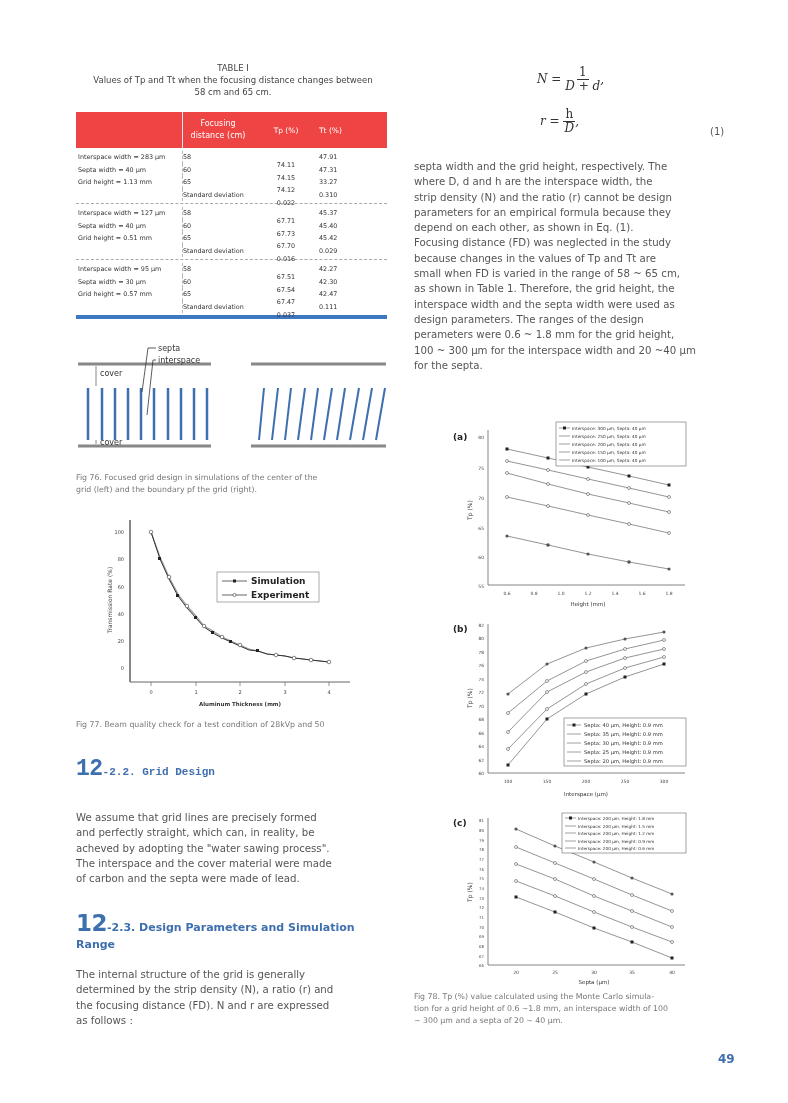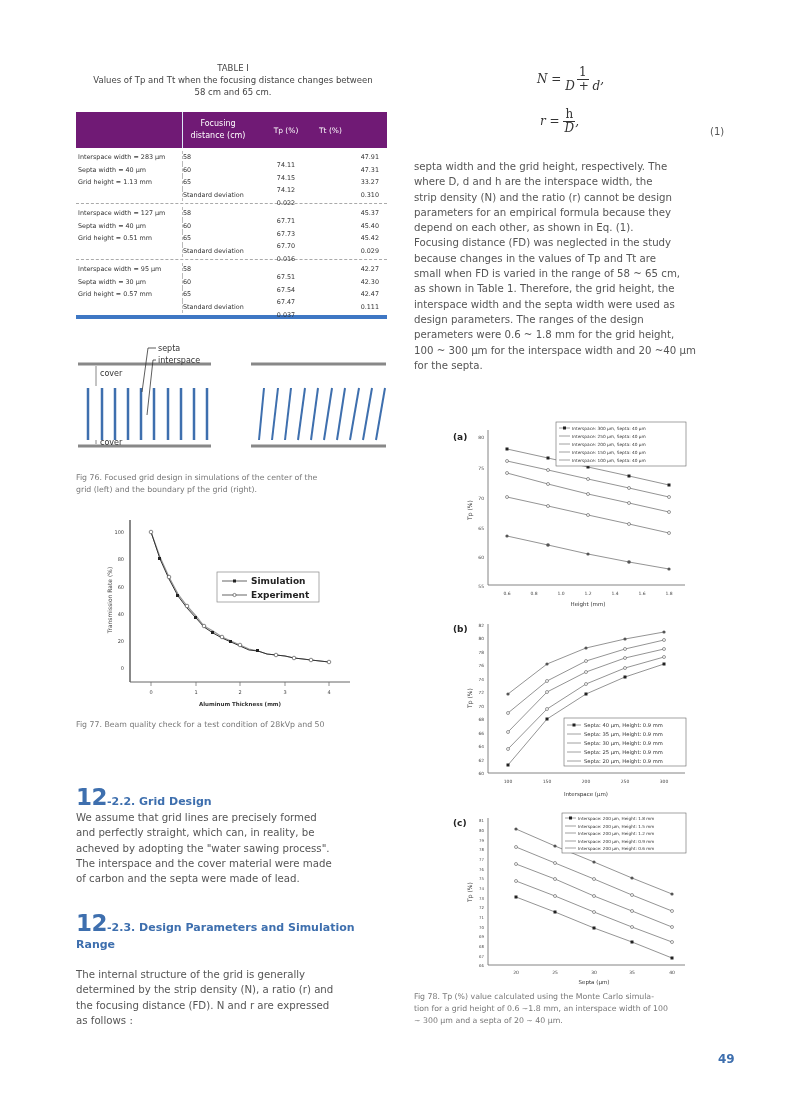--- a/index.html
+++ b/index.html
@@ -1,32 +1,32 @@
 <!DOCTYPE html>
 <html><head>
 <meta charset="utf-8">
 <style>
   * { box-sizing: border-box; margin: 0; padding: 0; }
   body { width: 788px; height: 1103px; background: #ffffff; position: relative; overflow: hidden;
          font-family: "DejaVu Sans", sans-serif; color: #555; }
   .abs { position: absolute; }
   .tbl-title { left: 75px; top: 62px; width: 316px; text-align: center; font-size: 8.5px; color: #444; line-height: 12px; }
   .tbl { left: 76px; top: 112px; width: 311px; font-size: 6.4px; color: #333; }
-  .tbl-head { height: 36px; background: #701a75; color: #fff; display: flex; align-items: center; position: relative; }
+  .tbl-head { height: 36px; background: #ef4444; color: #fff; display: flex; align-items: center; position: relative; }
   .tbl-head .c0 { width: 107px; height: 100%; border-right: 1.5px solid #dce7f5; }
   .tbl-head .c1 { width: 70px; text-align: center; font-size: 8px; line-height: 12px; }
   .tbl-head .c2 { width: 66px; text-align: center; font-size: 7.5px; }
   .tbl-head .c3 { width: 60px; text-align: left; font-size: 7.5px; }
   .grp { border-bottom: 1px dashed #aaa; padding: 3px 0 2px; }
   .grp.last { border-bottom: 4px solid #3e77c4; }
   .row { display: flex; height: 12.5px; align-items: center; }
   .row .c0 { width: 107px; padding-left: 2px; border-right: 1px dashed #bbb; height: 100%; display: flex; align-items: center; }
   .row .c1 { width: 70px; text-align: left; }
   .row .c2 { width: 66px; text-align: center; margin-top: 16px; }
-  .row .c3 { width: 60px; text-align: right; }
+  .row .c3 { width: 60px; text-align: left; }
   .caption { font-size: 7.8px; color: #777; line-height: 12px; }
   .body-text { font-size: 10.2px; color: #555; line-height: 15.3px; text-align: justify; }
   .section { color: #3e6fae; font-weight: bold; }
   .section .big { font-size: 23px; letter-spacing: -0.5px; }
   .section .small { font-size: 11px; }
   .eq { font-family: "DejaVu Serif", serif; font-size: 12px; color: #333; font-style: italic; }
   .frac { display: inline-flex; flex-direction: column; align-items: center; vertical-align: middle; }
   .frac .num { border-bottom: 1px solid #333; padding: 0 2px; line-height: 13px; font-style: normal; }
   .frac .den { line-height: 13px; }
   .page-num { left: 718px; top: 1052px; font-size: 12px; color: #3e6fae; font-weight: bold; }
@@ -232,21 +232,21 @@
     <rect x="151" y="59.5" width="3" height="3" fill="#222"></rect>
   <line x1="140" y1="75" x2="165" y2="75" stroke="#999" stroke-width="1.5"></line>
     <circle cx="152.5" cy="75" r="1.6" fill="#fff" stroke="#555" stroke-width="0.7"></circle>
   <text x="169" y="64" font-size="9" fill="#222" font-weight="bold">Simulation</text>
   <text x="169" y="78" font-size="9" fill="#222" font-weight="bold">Experiment</text>
 </svg>
 <div class="abs caption" style="left:76px;top:719px;width:320px;">
   <div>Fig 77. Beam quality check for a test condition of 28kVp and 50</div>
 </div>
 
-<div class="abs section" style="left:76px;top:784px;">
+<div class="abs section" style="left:76px;top:756px;font-family:Liberation Mono, monospace;">
   <span class="big">12</span><span class="small">-2.2.</span><span class="small"> Grid Design</span>
 </div>
 <div class="abs body-text" style="left:76px;top:810px;width:312px;">
   <div>We assume that grid lines are precisely formed</div>
   <div>and perfectly straight, which can, in reality, be</div>
   <div>acheved by adopting the "water sawing process".</div>
   <div>The interspace and the cover material were made</div>
   <div>of carbon and the septa were made of lead.</div>
 </div>
 

